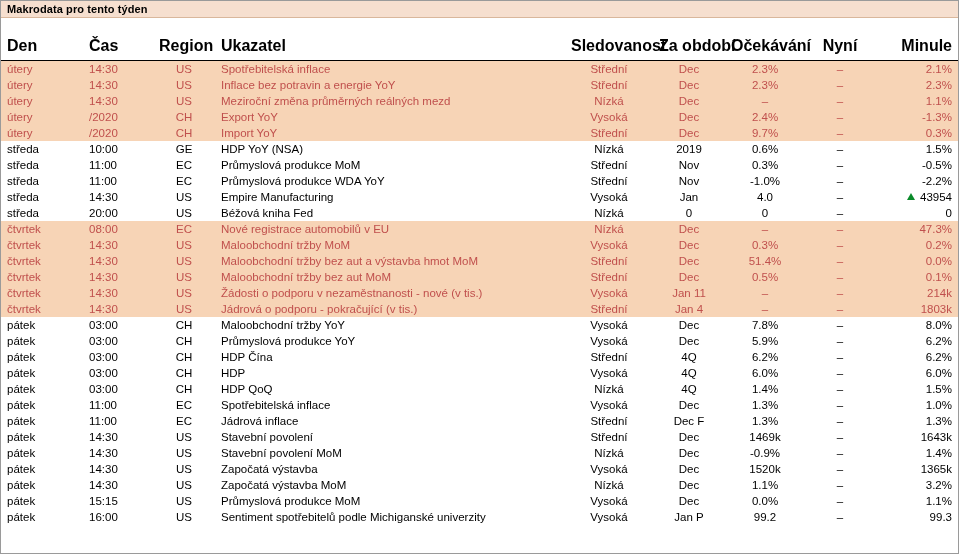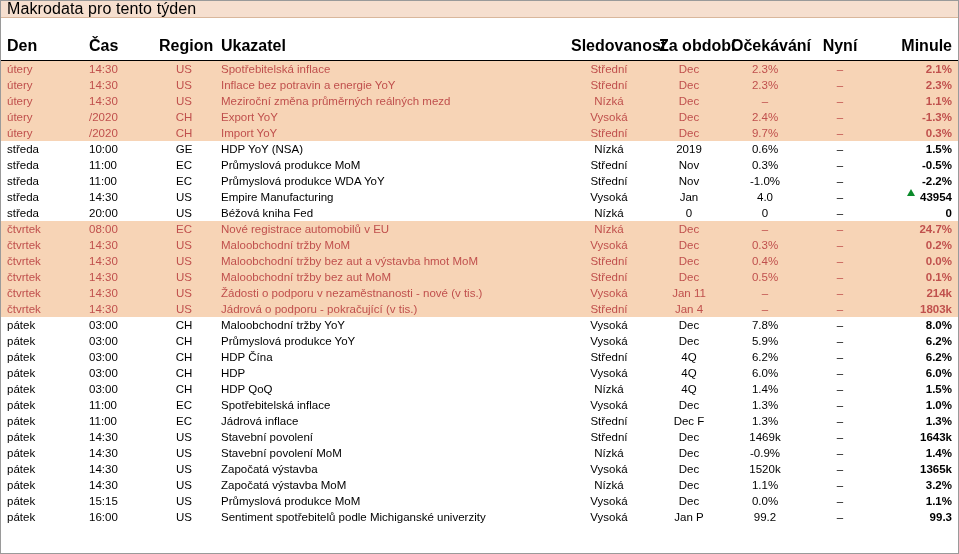--- a/index.html
+++ b/index.html
@@ -27,22 +27,22 @@
   .title-bar {
     height: 17px;
     background: #f6dfcf;
     border-bottom: 1px solid #d9b79c;
     display: flex;
     align-items: center;
     padding-left: 6px;
     box-sizing: border-box;
   }
   .title-bar .title-text {
-    font-size: 16px;
-    font-weight: normal;
+    font-size: 11px;
+    font-weight: bold;
     color: #000000;
     letter-spacing: 0.1px;
   }
   .spacer-band {
     height: 16px;
     background: #ffffff;
   }
   
   table.macro {
     width: 957px;
@@ -96,24 +96,23 @@
     border-right: 4px solid transparent;
     border-bottom: 7px solid #0a8a2a;
     vertical-align: middle;
     margin-right: 2px;
     position: relative;
     top: -1px;
   }
   td.minule-cell { position: relative; }
   .cell-flex {
     display: flex;
-    align-items: flex-start;
+    align-items: center;
     justify-content: flex-end;
     gap: 3px;
-    font-weight: bold;
   }
 </style>
 </head>
 <body>
 
 <div id="page">
 
   <div class="title-bar">
     <span class="title-text">Makrodata pro tento týden</span>
   </div>
@@ -301,21 +300,21 @@
           <td class="al">čtvrtek</td>
           <td class="al">08:00</td>
           <td class="ac">EC</td>
           <td class="al">Nové registrace automobilů v EU</td>
           <td class="ac">Nízká</td>
           <td class="ac">Dec</td>
           <td class="ac">–</td>
           <td class="ac">–</td>
           <td class="ar minule-cell">
             <span class="cell-flex">
-              <span>24.7%</span>
+              <span>47.3%</span>
             </span>
           </td>
         </tr>
         <tr class="hl">
           <td class="al">čtvrtek</td>
           <td class="al">14:30</td>
           <td class="ac">US</td>
           <td class="al">Maloobchodní tržby MoM</td>
           <td class="ac">Vysoká</td>
           <td class="ac">Dec</td>
@@ -327,21 +326,21 @@
             </span>
           </td>
         </tr>
         <tr class="hl">
           <td class="al">čtvrtek</td>
           <td class="al">14:30</td>
           <td class="ac">US</td>
           <td class="al">Maloobchodní tržby bez aut a výstavba hmot MoM</td>
           <td class="ac">Střední</td>
           <td class="ac">Dec</td>
-          <td class="ac">0.4%</td>
+          <td class="ac">51.4%</td>
           <td class="ac">–</td>
           <td class="ar minule-cell">
             <span class="cell-flex">
               <span>0.0%</span>
             </span>
           </td>
         </tr>
         <tr class="hl">
           <td class="al">čtvrtek</td>
           <td class="al">14:30</td>

